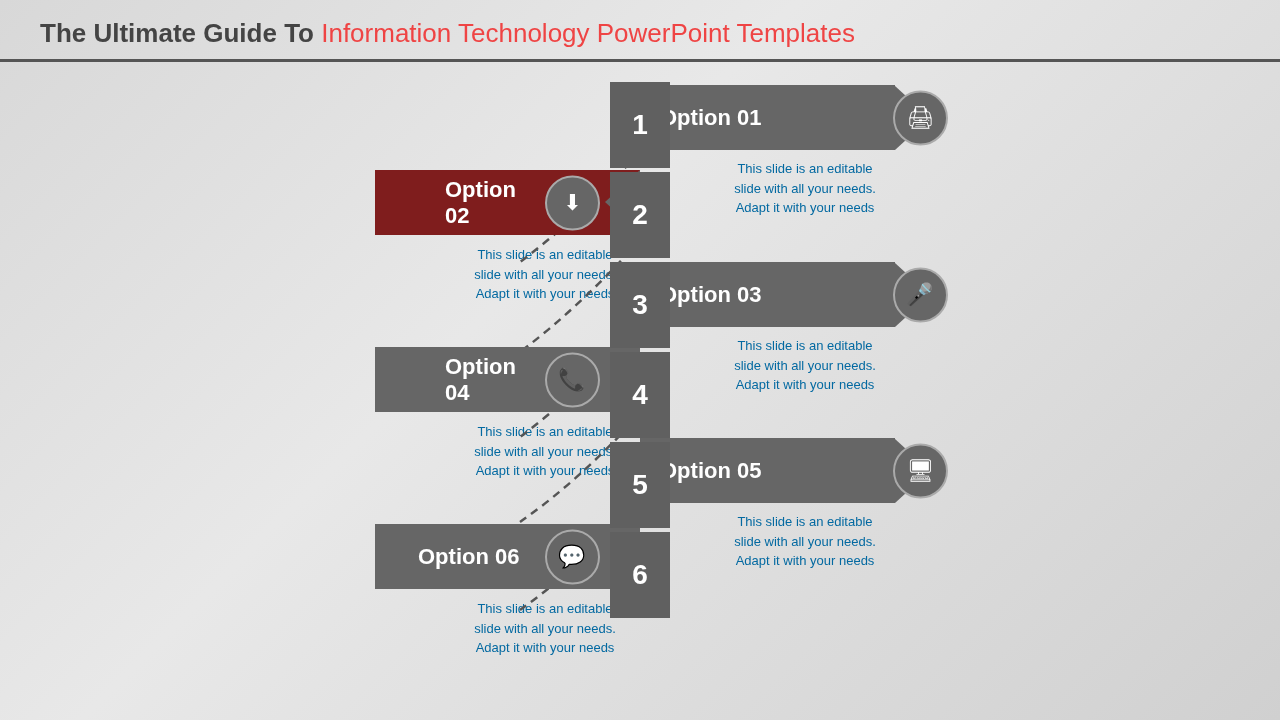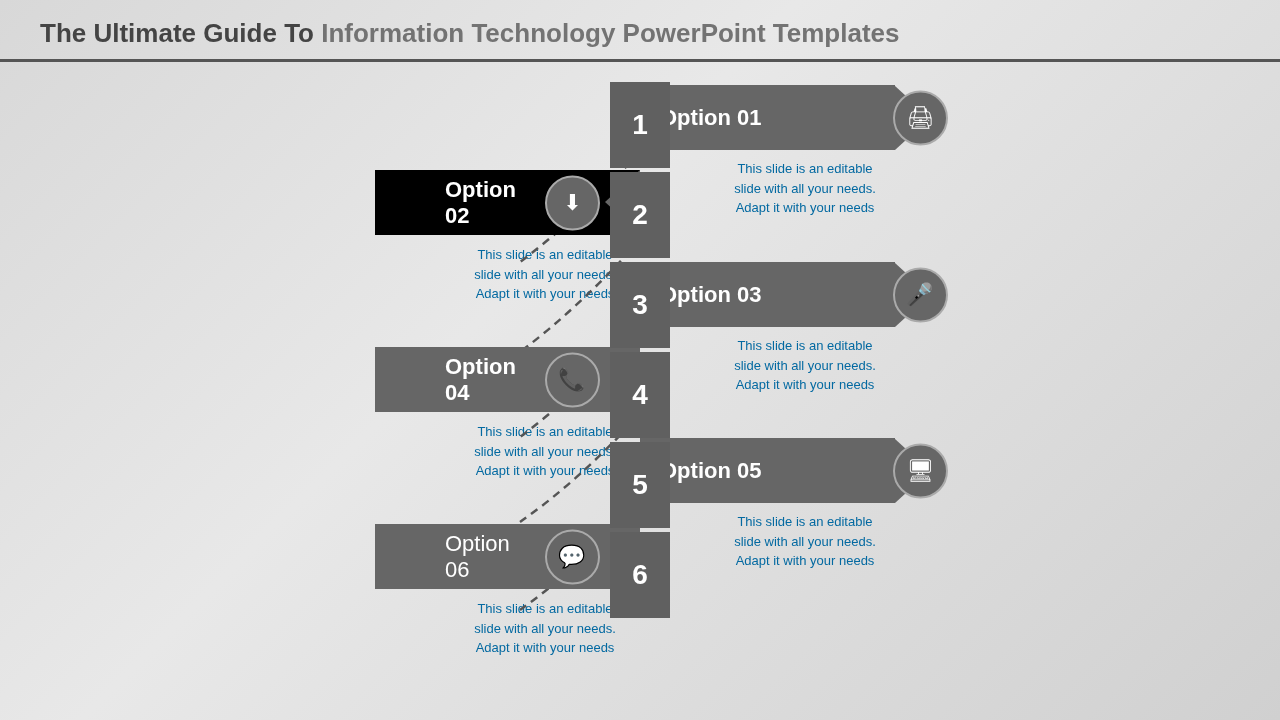--- a/index.html
+++ b/index.html
@@ -73,21 +73,21 @@
       text-align: center;
       line-height: 1.5;
       width: 150px;
     }
   </style>
 </head>
 <body>
 
 <div class="header">
   <div class="header-text">
-    <span style="color:#444; font-weight:700;">The Ultimate Guide To </span><span style="color:#737373; font-weight:700;">Information Technology PowerPoint Templates</span>
+    <span style="color:#444; font-weight:700;">The Ultimate Guide To </span><span style="color:#ef4444; font-weight:400;">Information Technology PowerPoint Templates</span>
   </div>
 </div>
 
 <div class="main-content">
 
   <svg class="curve-svg" style="left:0;top:0;width:100%;height:100%;pointer-events:none;" viewBox="0 0 1280 650" preserveAspectRatio="none">
 
     <path d="M 640 90 Q 580 155 520 200" stroke="#555" stroke-width="2.5" stroke-dasharray="8,6" fill="none"></path>
 
     <path d="M 640 178 Q 580 245 520 290" stroke="#555" stroke-width="2.5" stroke-dasharray="8,6" fill="none"></path>
@@ -115,21 +115,21 @@
     <div style="width:0;height:0;border-top:32.5px solid transparent;border-bottom:32.5px solid transparent;border-left:35px solid #666;"></div>
 
     <div style="position:absolute;right:-18px;top:50%;transform:translateY(-50%);width:55px;height:55px;border-radius:50%;border:2px solid #aaa;background:#666;display:flex;align-items:center;justify-content:center;color:white;font-size:22px;">🖨</div>
   </div>
   <div class="desc-box" style="left:730px; top:97px;">This slide is an editable slide with all your needs. Adapt it with your needs</div>
 
   <div style="position:absolute; right:640px; top:108px; display:flex; align-items:center; justify-content:flex-end; z-index:8;">
 
     <div style="width:0;height:0;border-top:32.5px solid transparent;border-bottom:32.5px solid transparent;border-right:35px solid #666; position:absolute; left:230px; top:0; z-index:12;"></div>
     <div style="position:absolute;left:170px;top:50%;transform:translateY(-50%) translateX(0);width:55px;height:55px;border-radius:50%;border:2px solid #aaa;background:#666;display:flex;align-items:center;justify-content:center;color:white;font-size:22px;z-index:13;">⬇</div>
-    <div style="height:65px;background:#000000;display:flex;align-items:center;padding-left:15px;padding-right:120px;width:265px;margin-right:0;">
+    <div style="height:65px;background:#7f1d1d;display:flex;align-items:center;padding-left:15px;padding-right:120px;width:265px;margin-right:0;">
       <span style="color:white;font-size:22px;font-weight:600;margin-left:55px;">Option 02</span>
     </div>
   </div>
   <div class="desc-box" style="right:660px; top:183px; text-align:center;">This slide is an editable slide with all your needs. Adapt it with your needs</div>
 
   <div style="position:absolute; left:640px; top:200px; display:flex; align-items:center; z-index:8;">
     <div style="height:65px; background:#666; display:flex; align-items:center; padding-left:20px; padding-right:50px; width:255px;">
       <span style="color:white;font-size:22px;font-weight:600;">Option 03</span>
     </div>
     <div style="width:0;height:0;border-top:32.5px solid transparent;border-bottom:32.5px solid transparent;border-left:35px solid #666;"></div>
@@ -152,18 +152,18 @@
     </div>
     <div style="width:0;height:0;border-top:32.5px solid transparent;border-bottom:32.5px solid transparent;border-left:35px solid #666;"></div>
     <div style="position:absolute;right:-18px;top:50%;transform:translateY(-50%);width:55px;height:55px;border-radius:50%;border:2px solid #aaa;background:#666;display:flex;align-items:center;justify-content:center;color:white;font-size:22px;">🖥</div>
   </div>
   <div class="desc-box" style="left:730px; top:450px;">This slide is an editable slide with all your needs. Adapt it with your needs</div>
 
   <div style="position:absolute; right:640px; top:462px; display:flex; align-items:center; justify-content:flex-end; z-index:8;">
     <div style="width:0;height:0;border-top:32.5px solid transparent;border-bottom:32.5px solid transparent;border-right:35px solid #666; position:absolute; left:230px; top:0; z-index:12;"></div>
     <div style="position:absolute;left:170px;top:50%;transform:translateY(-50%);width:55px;height:55px;border-radius:50%;border:2px solid #aaa;background:#666;display:flex;align-items:center;justify-content:center;color:white;font-size:22px;z-index:13;">💬</div>
     <div style="height:65px;background:#666;display:flex;align-items:center;padding-left:15px;padding-right:120px;width:265px;">
-      <span style="color:white;font-size:22px;font-weight:400;margin-left:55px;">Option 06</span>
+      <span style="color:white;font-size:22px;font-weight:700;margin-left:28px;">Option 06</span>
     </div>
   </div>
   <div class="desc-box" style="right:660px; top:537px; text-align:center;">This slide is an editable slide with all your needs. Adapt it with your needs</div>
 
 </div>
 
 </body></html>

